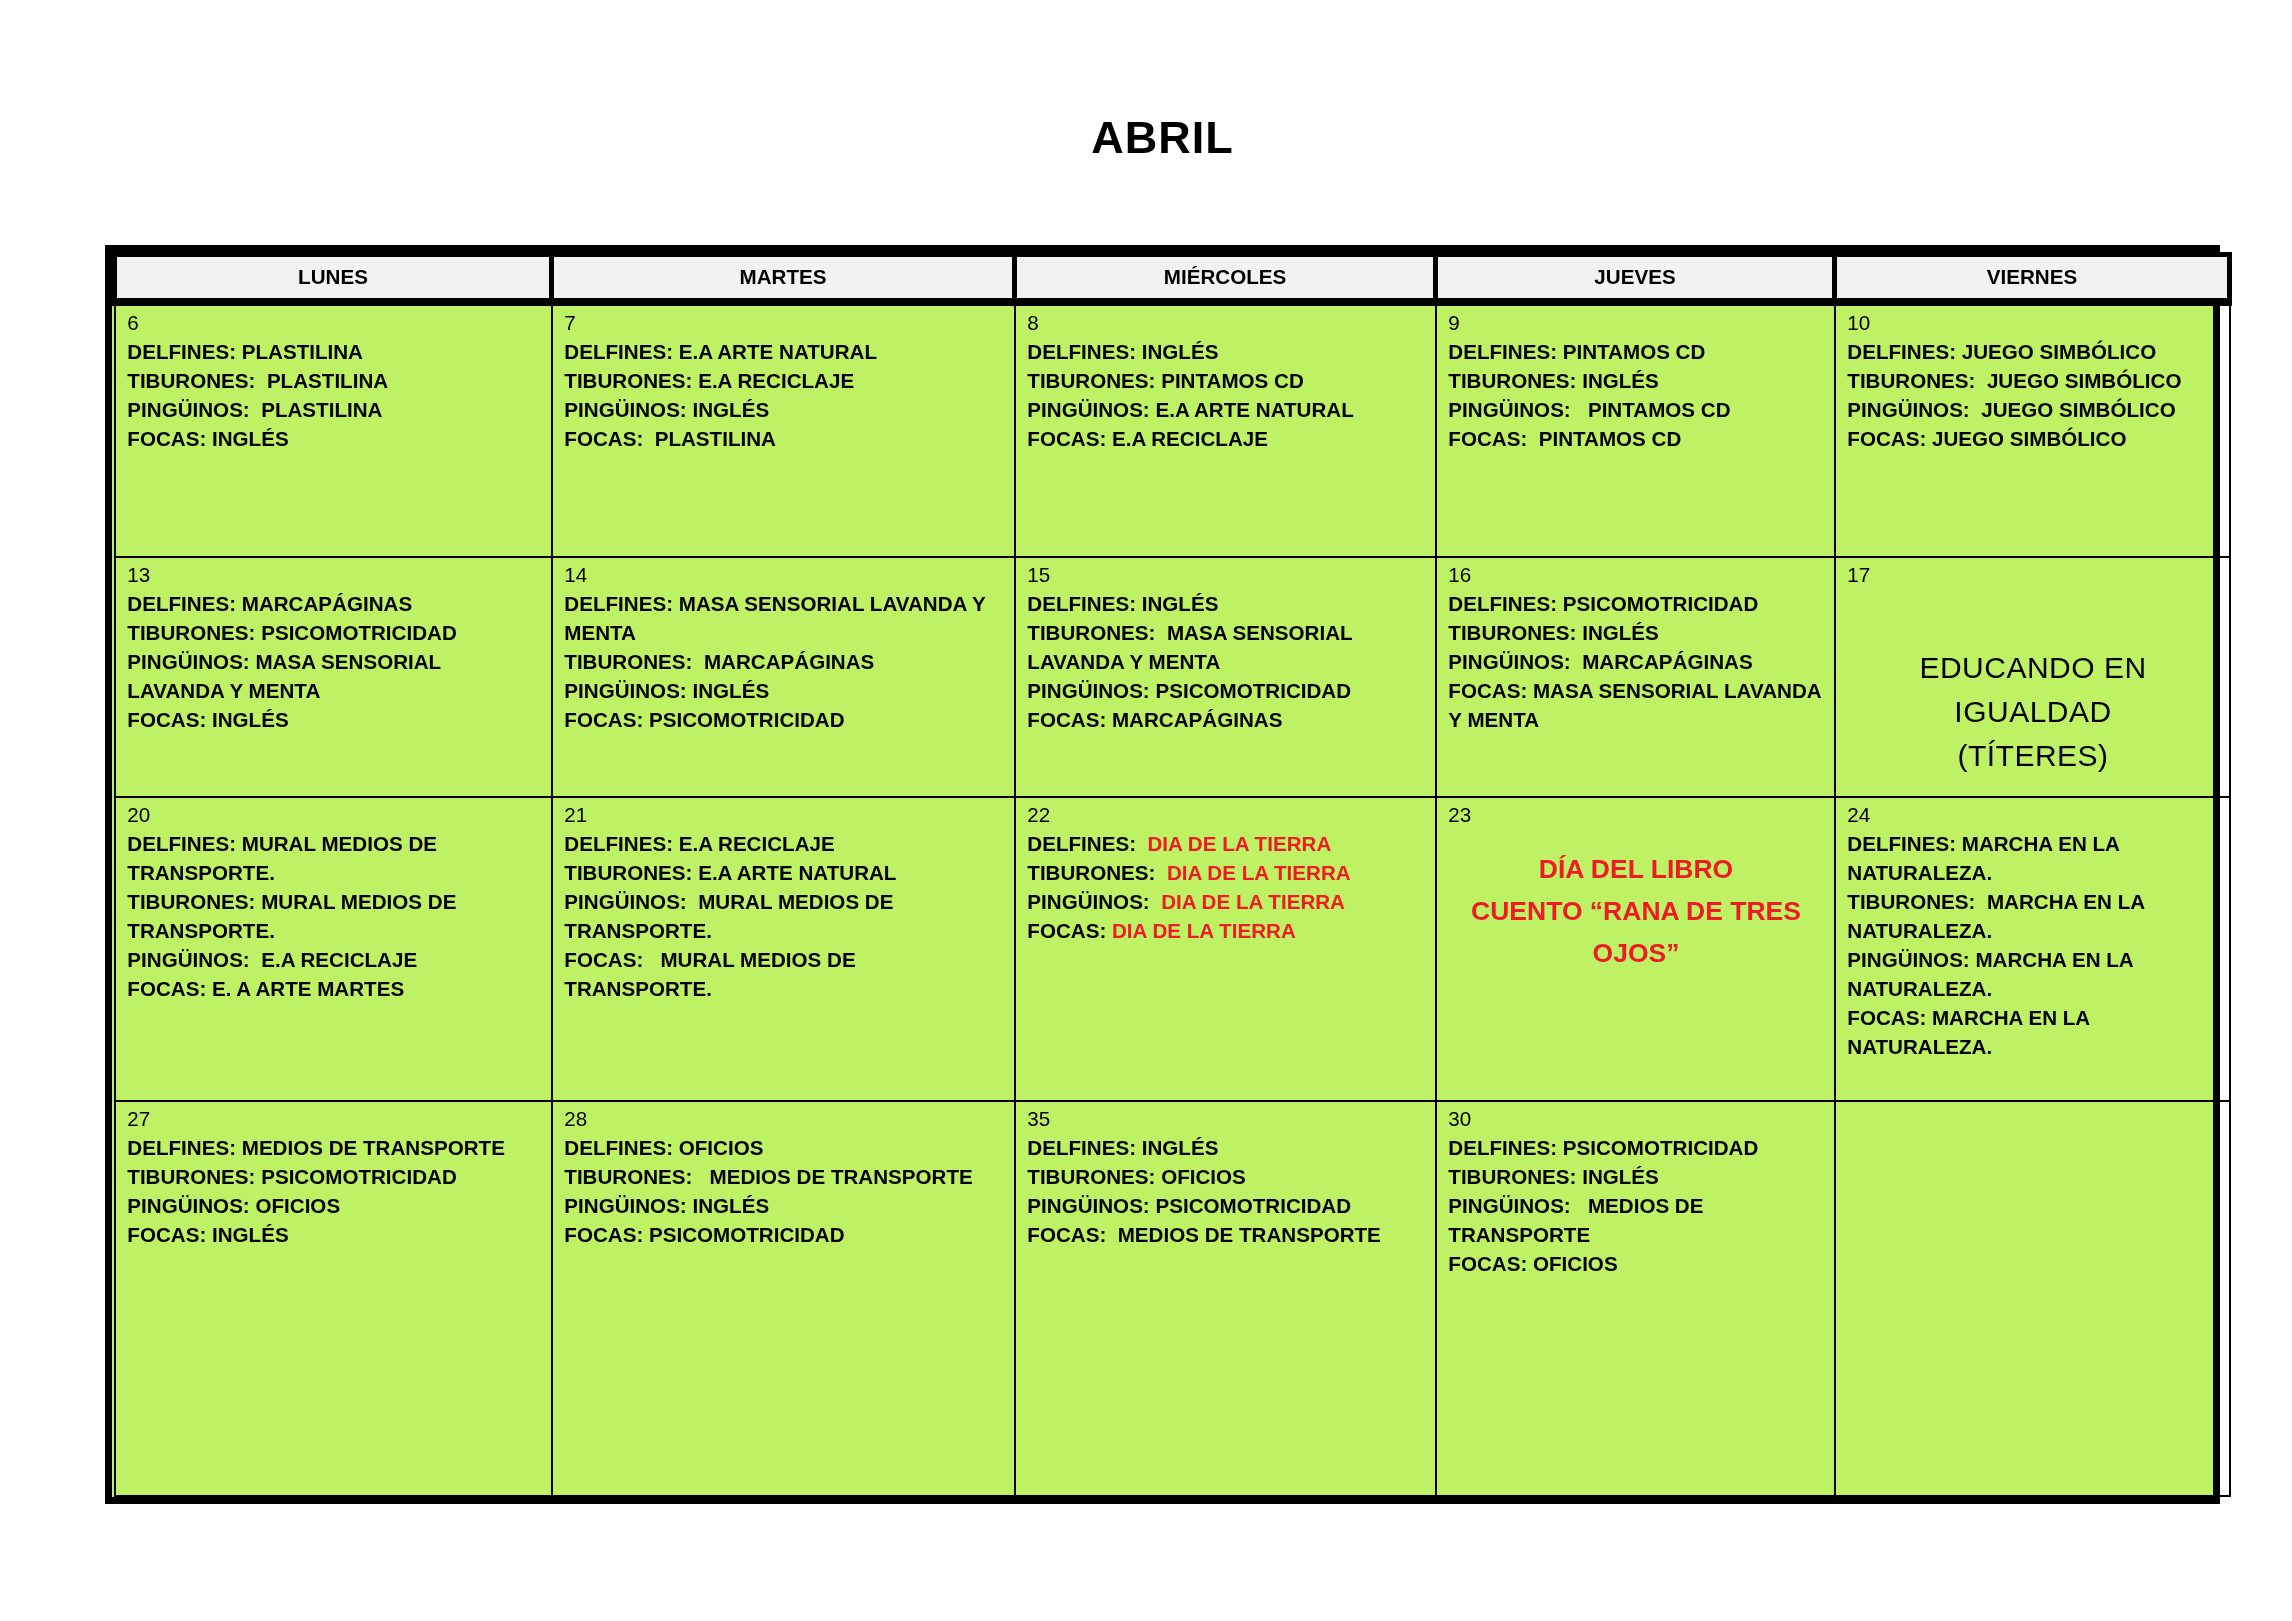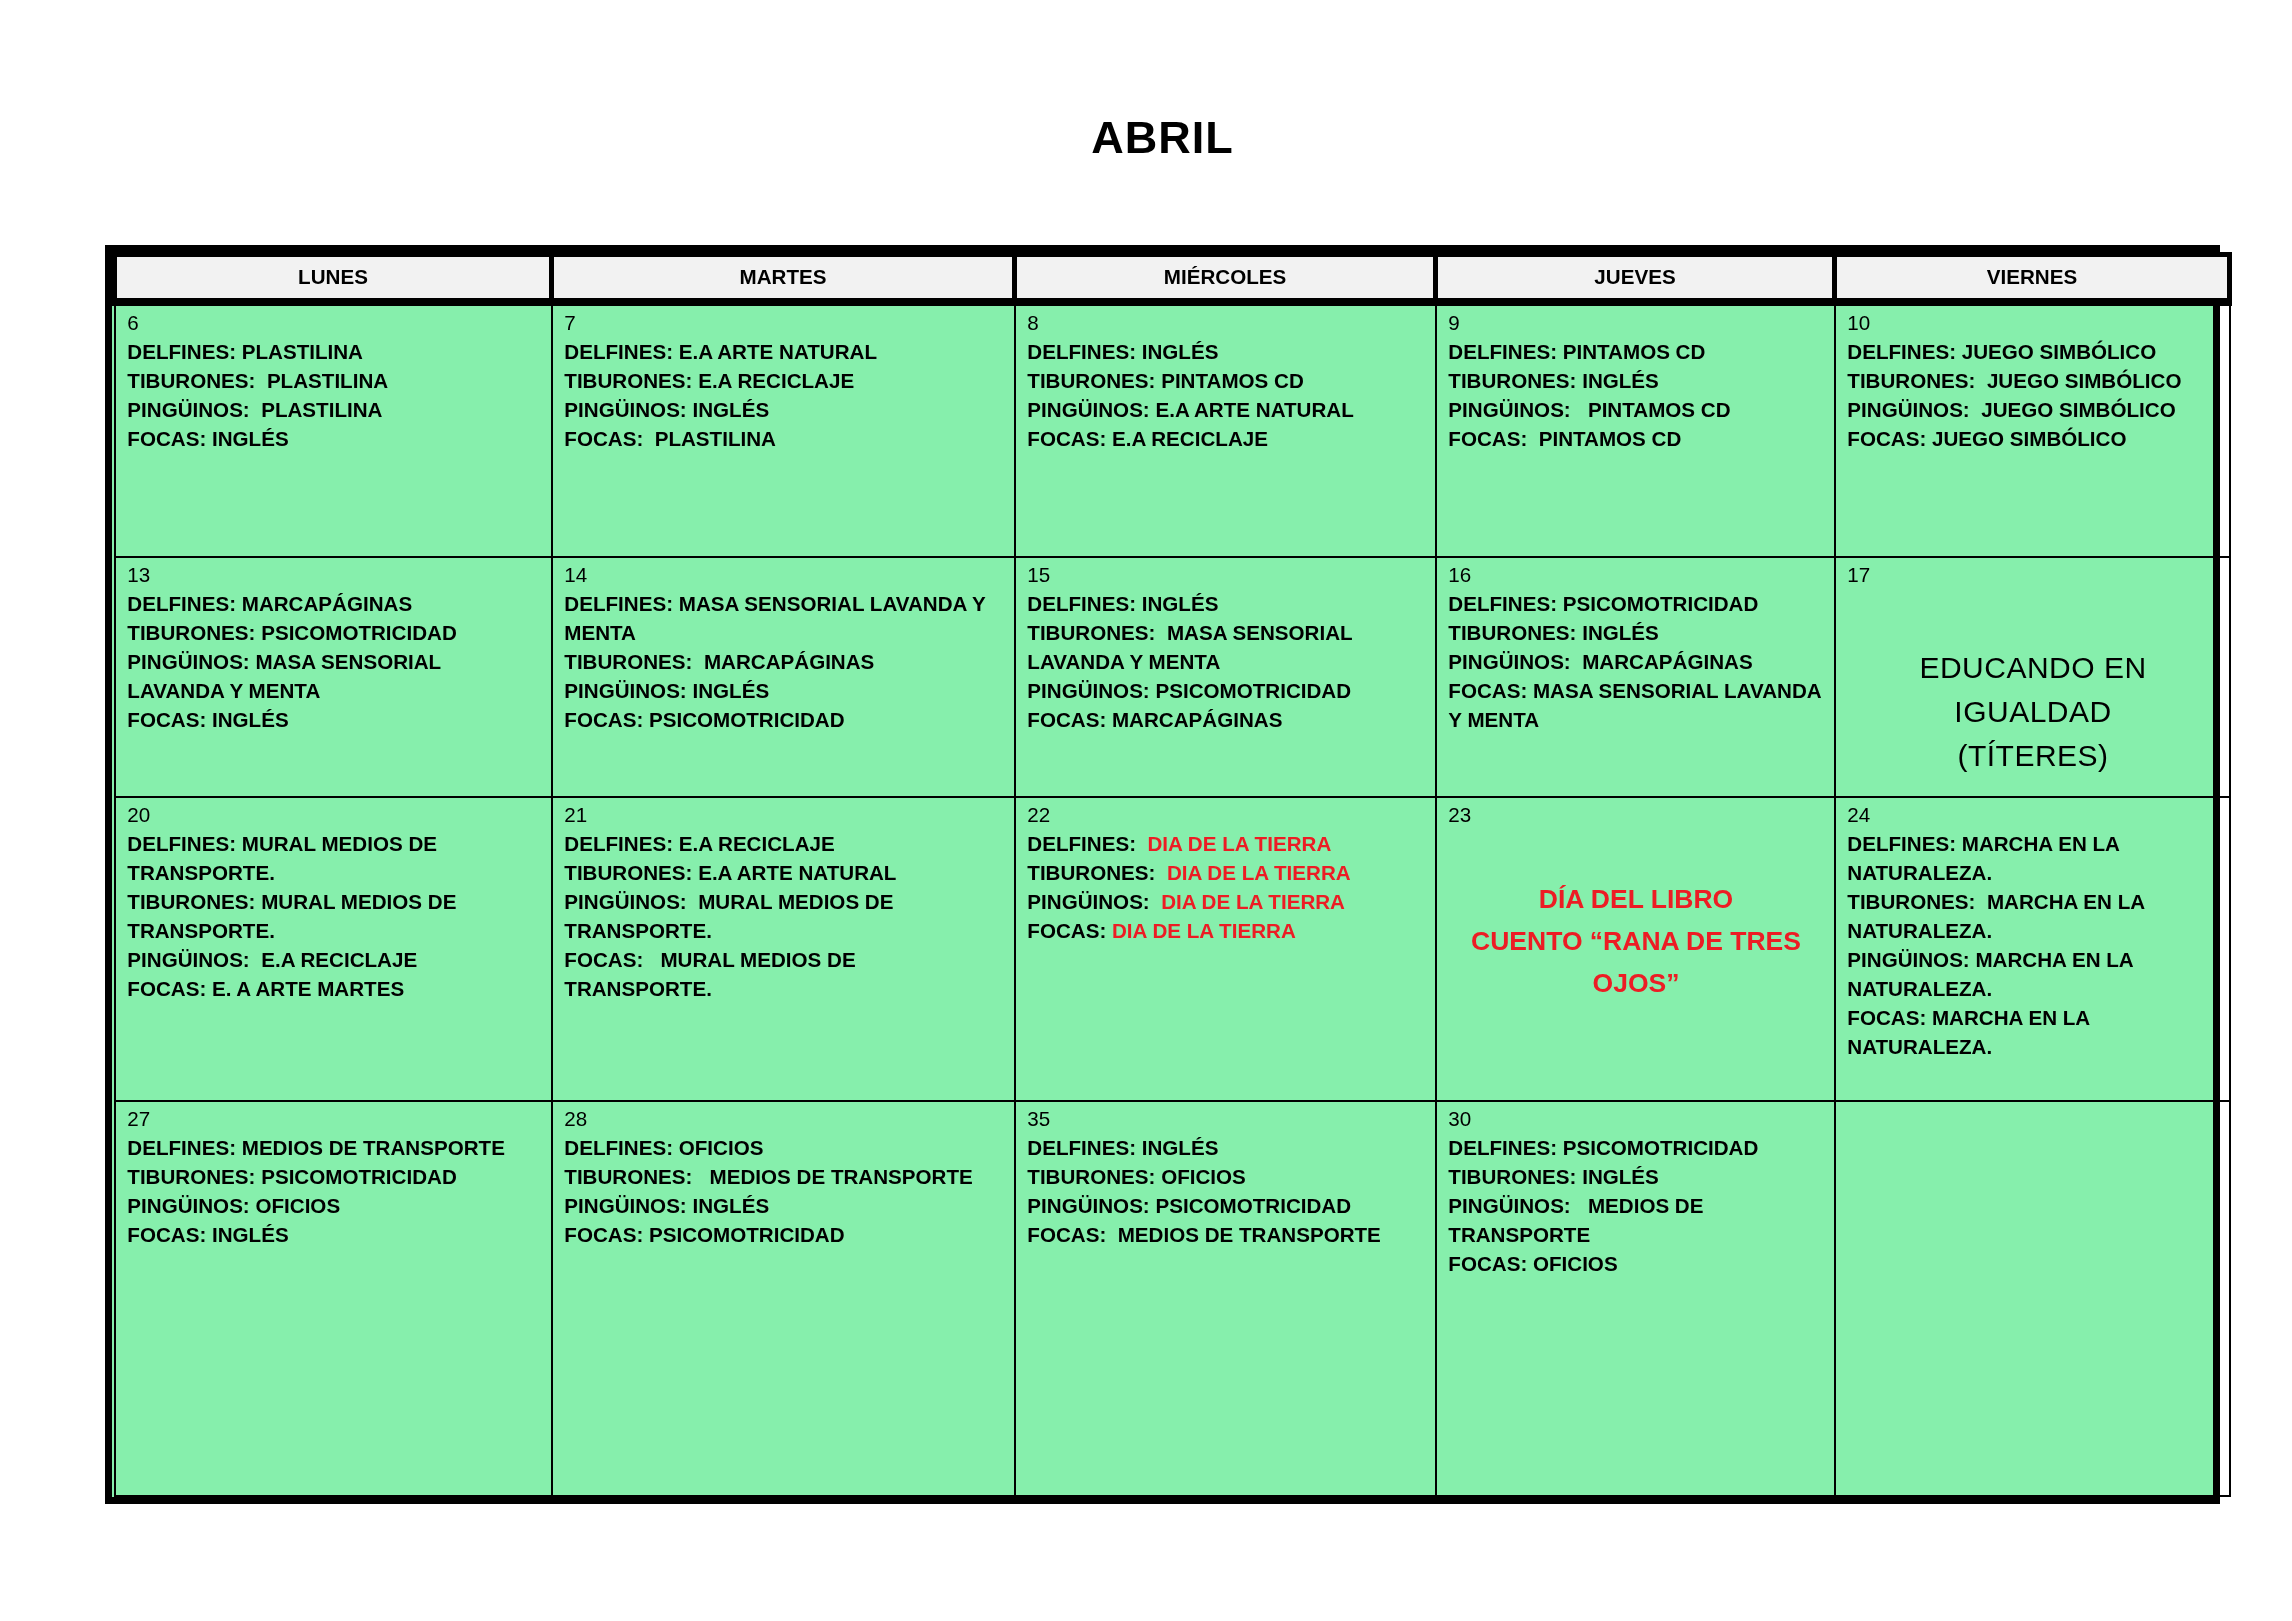--- a/index.html
+++ b/index.html
@@ -17,21 +17,21 @@
     text-align: center;
     font-size: 45px;
     font-weight: bold;
     letter-spacing: 1px;
   }
   .table-wrap {
     position: absolute;
     left: 105px; top: 245px;
     width: 2115px;
     border: 7.8px solid #000;
-    background: #86efac;
+    background: #bef264;
   }
   table {
     width: 100%;
     border-collapse: collapse;
     table-layout: fixed;
   }
   th {
     border: 5.9px solid #000;
     border-bottom: 8.8px solid #000;
     background: #f2f2f2;
@@ -65,21 +65,21 @@
     white-space: pre-line;
   }
   .event-plain {
     margin-top: 57px;
     font-weight: 400;
     font-size: 30px;
     line-height: 44px;
     letter-spacing: 0.5px;
   }
   .event-red {
-    margin-top: 49px;
+    margin-top: 19px;
     font-weight: bold;
     font-size: 26.5px;
     line-height: 42px;
     color: #ed1c24;
   }
 </style>
 </head>
 <body>
 
 <div class="month-title">ABRIL</div>

